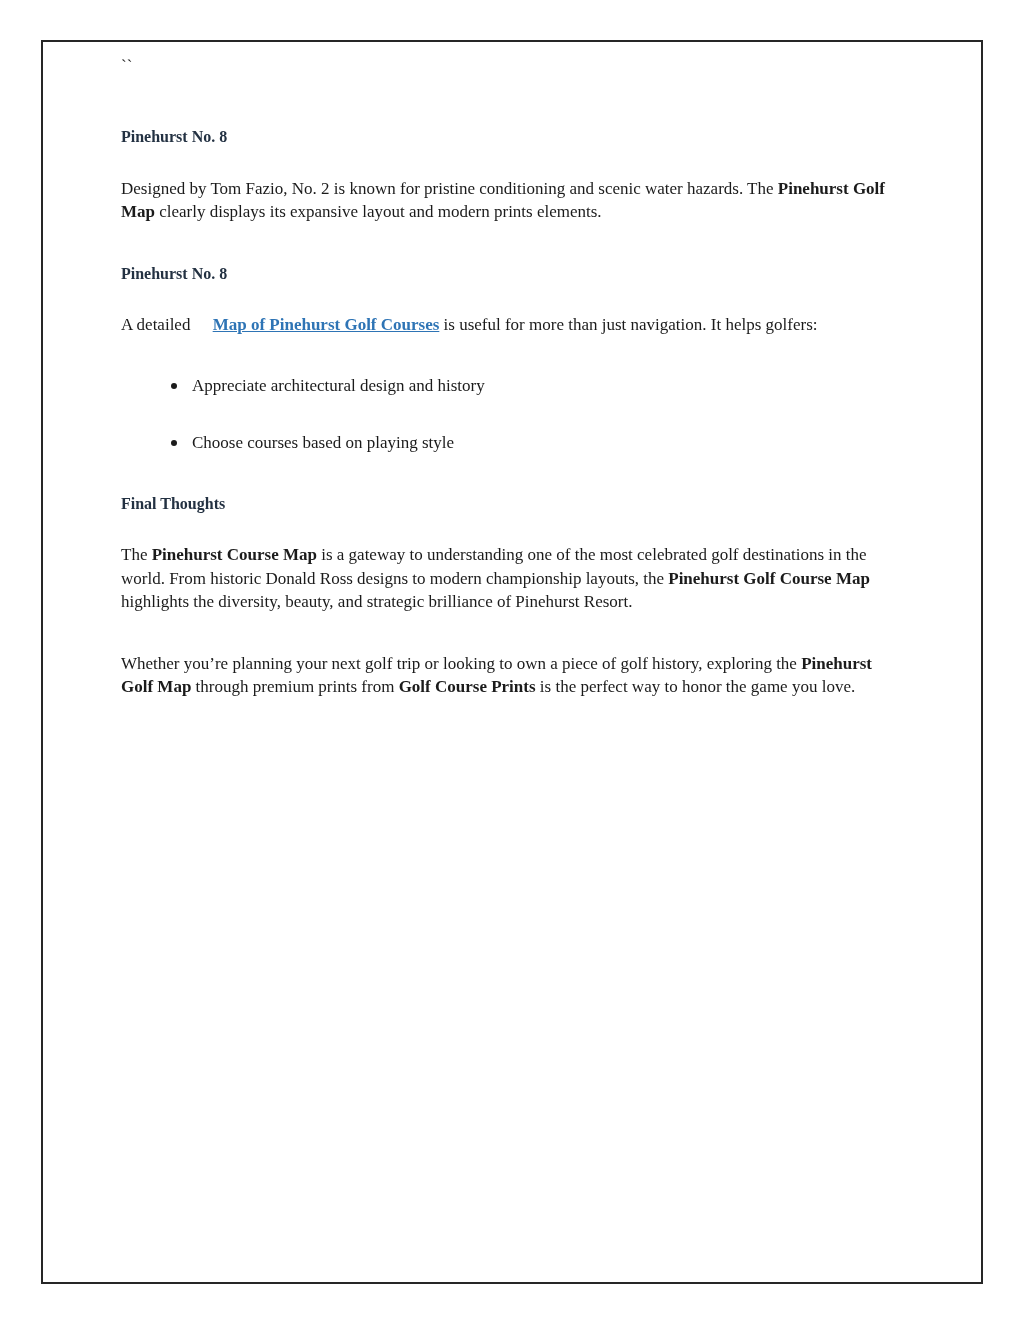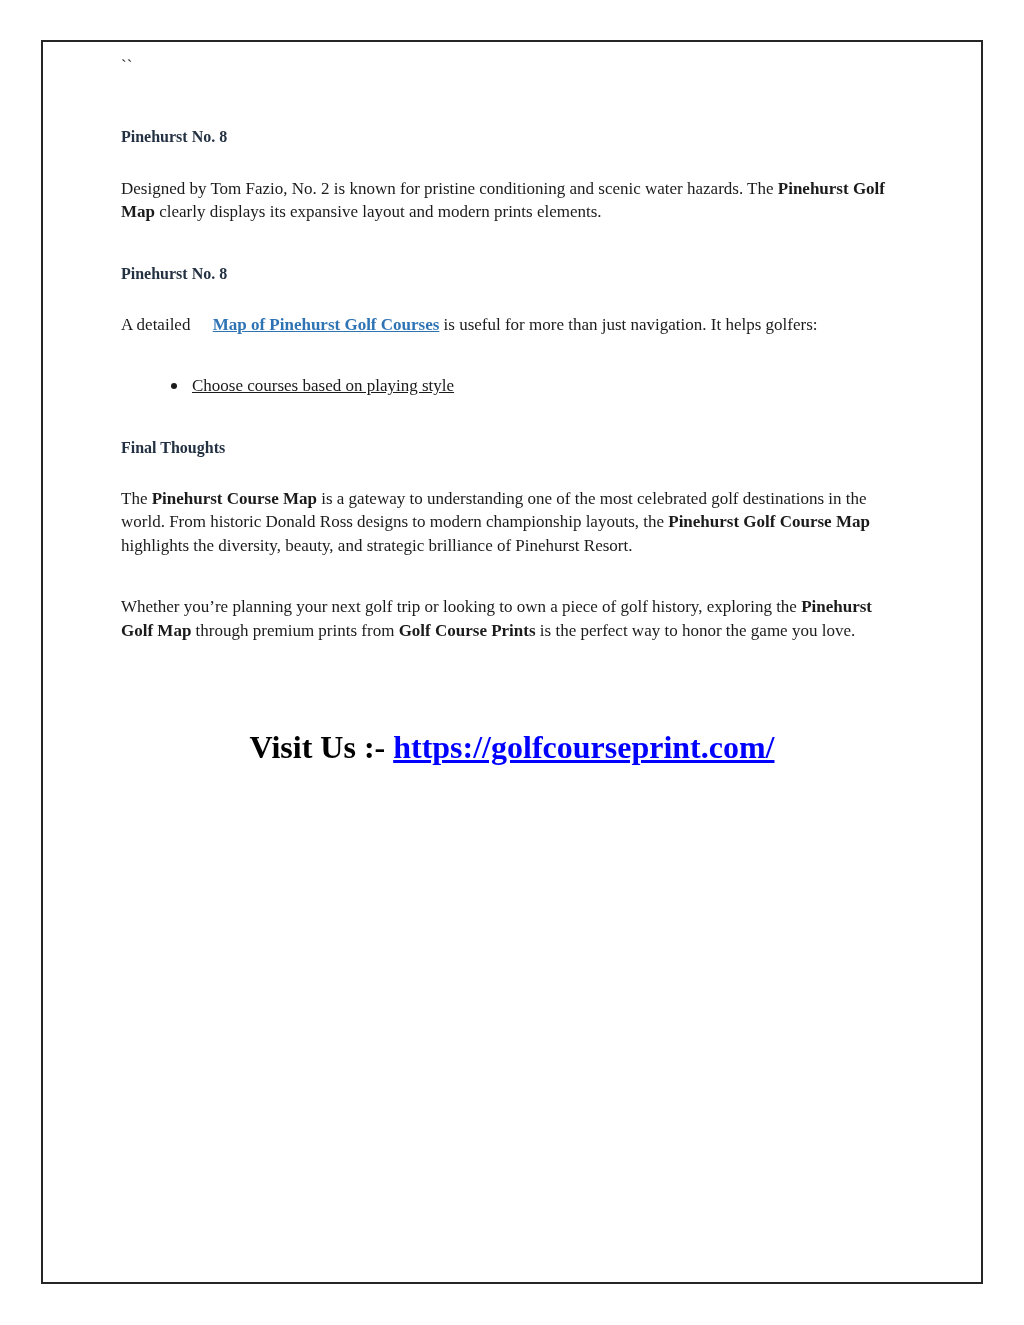--- a/index.html
+++ b/index.html
@@ -63,21 +63,21 @@
   ul.doc-bullets {
     margin: 0 0 40px 0;
     padding: 0 0 0 44px;
     list-style: none;
   }
   ul.doc-bullets li {
     position: relative;
     padding-left: 27px;
     margin: 0 0 33px 0;
   }
-  ul.doc-bullets li:last-child { margin-bottom: 0; text-decoration: underline; }
+  ul.doc-bullets li:last-child { margin-bottom: 0; }
   ul.doc-bullets li::before {
     content: "";
     position: absolute;
     left: 6px;
     top: 9px;
     width: 6px;
     height: 6px;
     border-radius: 50%;
     background: #1b1b1b;
   }
@@ -106,26 +106,24 @@
       <p class="stray-mark">``</p>
 
       <h2 class="doc-heading first-heading">Pinehurst No. 8</h2>
       <p class="doc-para"><span>Designed by Tom Fazio, No. 2 is known for pristine conditioning and scenic water hazards. The </span><span class="b">Pinehurst Golf Map</span><span> clearly displays its expansive layout and modern prints elements.</span></p>
 
       <h2 class="doc-heading">Pinehurst No. 8</h2>
 
       <p class="doc-para"><span>A detailed </span><a href="#" class="inline-link">Map of Pinehurst Golf Courses</a><span> is useful for more than just navigation. It helps golfers:</span></p>
 
       <ul class="doc-bullets" id="bullet-list">
+          <li>Appreciate architectural design and history</li>
           <li>Choose courses based on playing style</li>
         </ul>
 
       <h2 class="doc-heading">Final Thoughts</h2>
       <p class="doc-para"><span>The </span><span class="b">Pinehurst Course Map</span><span> is a gateway to understanding one of the most celebrated golf destinations in the world. From historic Donald Ross designs to modern championship layouts, the </span><span class="b">Pinehurst Golf Course Map</span><span> highlights the diversity, beauty, and strategic brilliance of Pinehurst Resort.</span></p>
       <p class="doc-para"><span>Whether you’re planning your next golf trip or looking to own a piece of golf history, exploring the </span><span class="b">Pinehurst Golf Map</span><span> through premium prints from </span><span class="b">Golf Course Prints</span><span> is the perfect way to honor the game you love.</span></p>
 
-      <div class="visit-line">
-        <span>Visit Us :- </span><a class="visit-link" href="#">https://golfcourseprint.com/</a>
-      </div>
 
     </div>
   </div>
 </div>
 
 </body></html>

